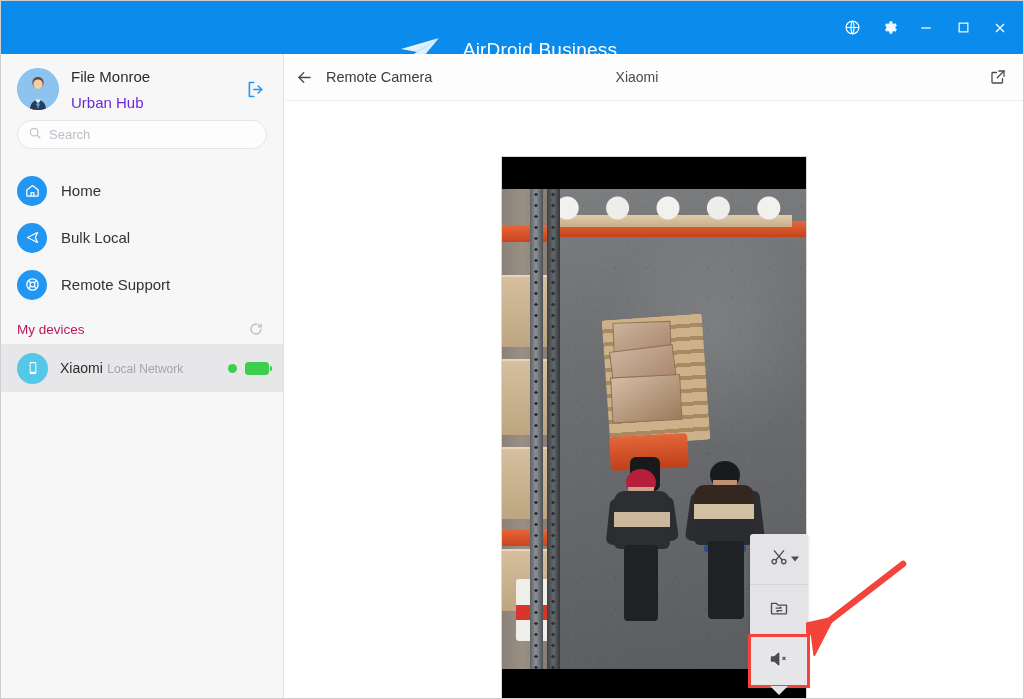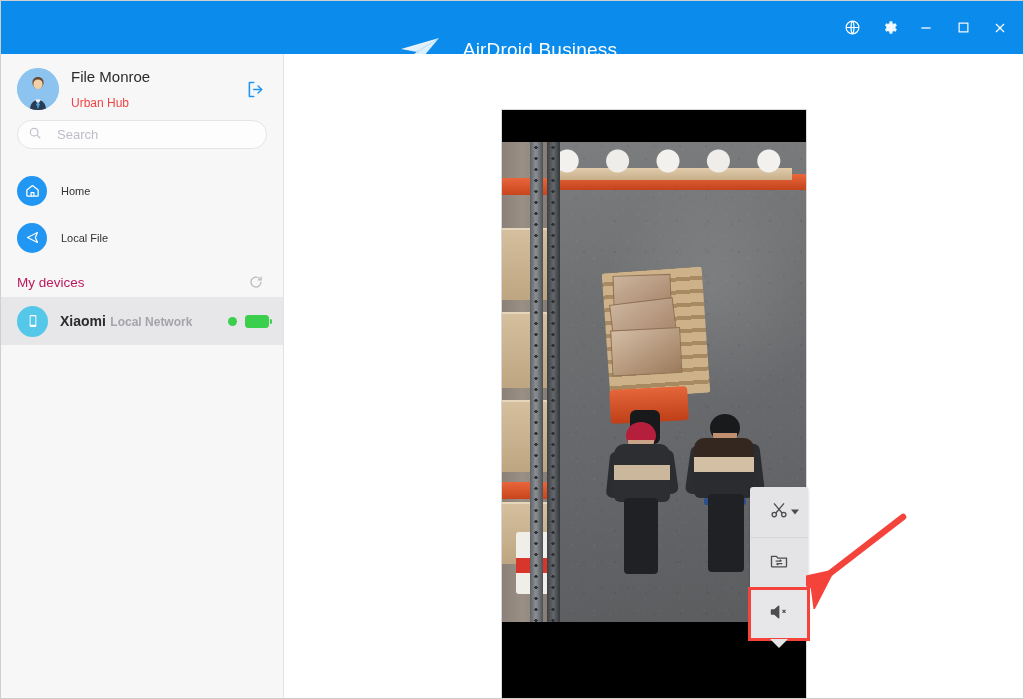--- a/index.html
+++ b/index.html
@@ -94,22 +94,22 @@
     margin-left: 12px;
     flex: 1 1 auto;
     min-width: 0;
   }
   .profile-name {
     font-size: 15px;
     color: #2b2b2b;
     line-height: 18px;
   }
   .profile-org {
-    font-size: 12px;
-    color: #ef4444;
+    font-size: 15px;
+    color: #6d28d9;
     line-height: 16px;
     margin-top: 9px;
   }
   .logout-icon {
     width: 24px; height: 24px;
     color: #2196f3;
     flex: 0 0 auto;
     display:flex; align-items:center; justify-content:center;
     margin-right: 2px;
   }
@@ -128,21 +128,21 @@
     box-sizing: border-box;
   }
   .search-box svg { flex: 0 0 auto; color: #c2c2cb; }
   .search-input {
     border: 0;
     outline: none;
     background: transparent;
     font-family: "Liberation Sans", sans-serif;
     font-size: 13px;
     color: #555;
-    margin-left: 15px;
+    margin-left: 7px;
     width: 100%;
     padding: 0;
   }
   .search-input::placeholder { color: #bdbdc6; }
 
   .nav {
     margin-top: 18px;
   }
   .nav-item {
     display: flex;
@@ -155,21 +155,21 @@
     width: 30px; height: 30px;
     border-radius: 50%;
     background: #2196f3;
     display: flex; align-items: center; justify-content: center;
     flex: 0 0 auto;
     color: #fff;
   }
   .nav-icon svg { display:block; }
   .nav-label {
     margin-left: 14px;
-    font-size: 11px;
+    font-size: 15px;
     color: #333333;
   }
 
   .devices-head {
     display: flex;
     align-items: center;
     justify-content: space-between;
     padding: 12px 18px 6px 16px;
   }
   .devices-title {
@@ -182,21 +182,20 @@
     width: 18px; height: 18px;
     align-items:center; justify-content:center;
   }
   .device-row {
     display: flex;
     align-items: center;
     height: 48px;
     padding: 0 14px 0 16px;
     background: #e7e7e9;
     cursor: default;
-    font-weight: bold;
   }
   .device-icon {
     width: 31px; height: 31px;
     border-radius: 50%;
     background: #55c7e8;
     display:flex; align-items:center; justify-content:center;
     flex: 0 0 auto;
     color: #fff;
   }
   .device-text { margin-left: 12px; flex: 1 1 auto; min-width: 0; }
@@ -597,23 +596,33 @@
         <span class="nav-label">Home</span>
       </div>
 
 
       <div class="nav-item">
         <span class="nav-icon">
           <svg width="17" height="17" viewBox="0 0 24 24" fill="none" stroke="currentColor" stroke-width="1.7" stroke-linejoin="round">
             <path d="M19 5 5 12l14 7-3-7z"></path>
           </svg>
         </span>
-        <span class="nav-label">Local File</span>
-      </div>
-
+        <span class="nav-label">Bulk Local</span>
+      </div>
+
+      <div class="nav-item">
+        <span class="nav-icon">
+          <svg width="17" height="17" viewBox="0 0 24 24" fill="none" stroke="currentColor" stroke-width="1.8">
+            <circle cx="12" cy="12" r="8"></circle>
+            <circle cx="12" cy="12" r="3.4"></circle>
+            <path d="M6.4 6.4l3.2 3.2M14.4 14.4l3.2 3.2M17.6 6.4l-3.2 3.2M9.6 14.4l-3.2 3.2"></path>
+          </svg>
+        </span>
+        <span class="nav-label">Remote Support</span>
+      </div>
     </div>
 
     <div class="devices-head">
       <span class="devices-title">My devices</span>
       <span class="refresh-icon">
         <svg width="16" height="16" viewBox="0 0 24 24" fill="none" stroke="currentColor" stroke-width="1.8" stroke-linecap="round">
           <path d="M19.5 12a7.5 7.5 0 1 1-2.3-5.4"></path>
           <path d="M19.7 4.6v4.2h-4.2"></path>
         </svg>
       </span>
@@ -632,20 +641,37 @@
       </span>
       <span class="device-status">
         <span class="status-dot"></span>
         <span class="battery"></span>
       </span>
     </div>
   </div>
 
   <div class="content">
 
+    <div class="content-header">
+      <div class="back-btn">
+        <svg width="19" height="19" viewBox="0 0 24 24" fill="none" stroke="currentColor" stroke-width="1.7" stroke-linecap="round" stroke-linejoin="round">
+          <path d="M19 12H5"></path>
+            <path d="M11 6l-6 6 6 6"></path>
+        </svg>
+      </div>
+      <div class="header-label">Remote Camera</div>
+      <div class="header-center">Xiaomi</div>
+      <div class="popout-btn">
+        <svg width="18" height="18" viewBox="0 0 24 24" fill="none" stroke="currentColor" stroke-width="1.7" stroke-linecap="round" stroke-linejoin="round">
+          <path d="M13 4h7v7"></path>
+          <path d="M20 4l-9 9"></path>
+          <path d="M18 14v5a1 1 0 0 1-1 1H5a1 1 0 0 1-1-1V7a1 1 0 0 1 1-1h5"></path>
+        </svg>
+      </div>
+    </div>
 
     <div class="stage">
 
       <div class="player">
         <div class="video">
           <div class="video-inner">
             <div class="floor"></div>
             <div class="floor-speckle"></div>
 
             <div class="top-beam"></div>

